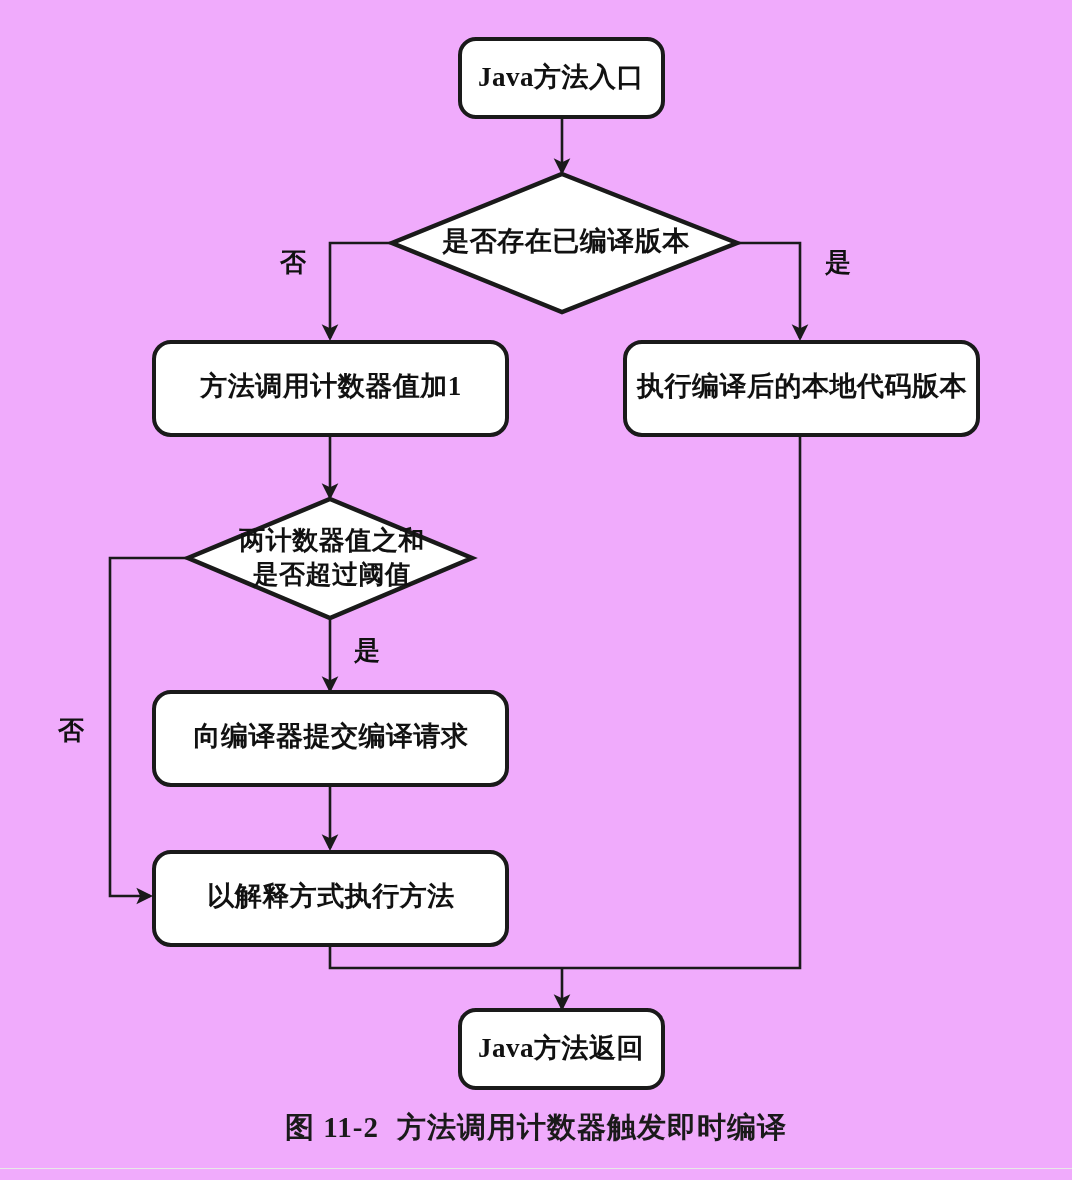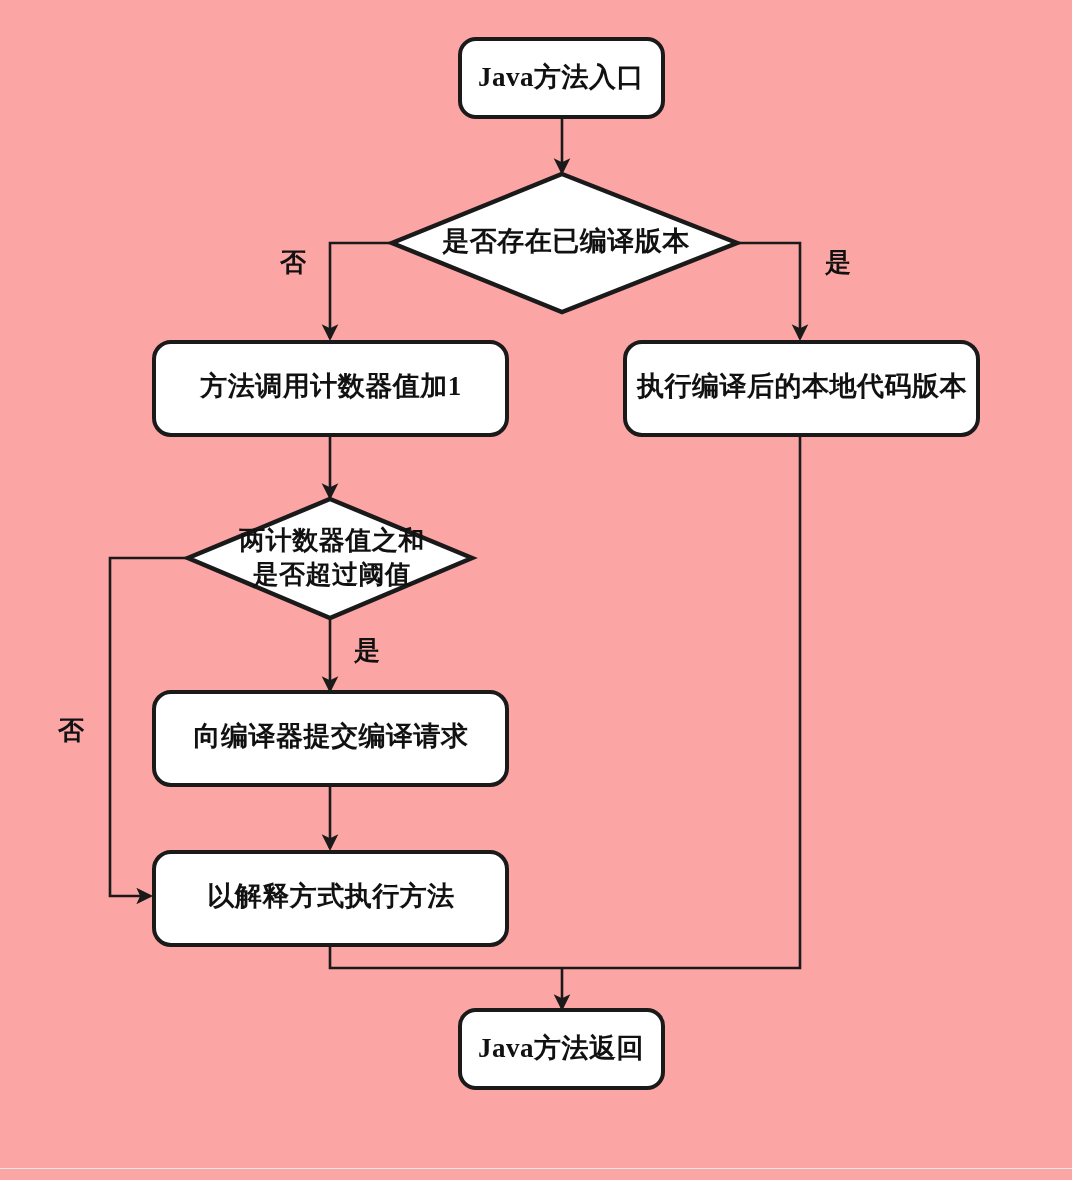--- a/index.html
+++ b/index.html
@@ -11,21 +11,21 @@
     width: 1072px;
     height: 1180px;
     font-family: "Liberation Serif", "DejaVu Serif", serif;
     overflow: hidden;
     position: relative;
   }
   #figure-root {
     position: relative;
     width: 1072px;
     height: 1180px;
-    background: #fca5a5;
+    background: #f0abfc;
   }
   svg#flowchart {
     position: absolute;
     top: 0;
     left: 0;
     width: 1072px;
     height: 1180px;
     display: block;
   }
   .node-shape {
@@ -162,16 +162,19 @@
       <text class="node-label" x="331" y="899">以解释方式执行方法</text>
     </g>
 
     <g>
       <rect class="node-shape" x="460" y="1010" width="203" height="78" rx="16" ry="16"></rect>
       <text class="node-label" x="561" y="1051">Java方法返回</text>
     </g>
 
   </svg>
 
+  <div class="caption">
+    <span class="cap-num">图 11-2</span><span>方法调用计数器触发即时编译</span>
+  </div>
 
   <div class="bottom-rule"></div>
 
 </div>
 
 </body></html>

